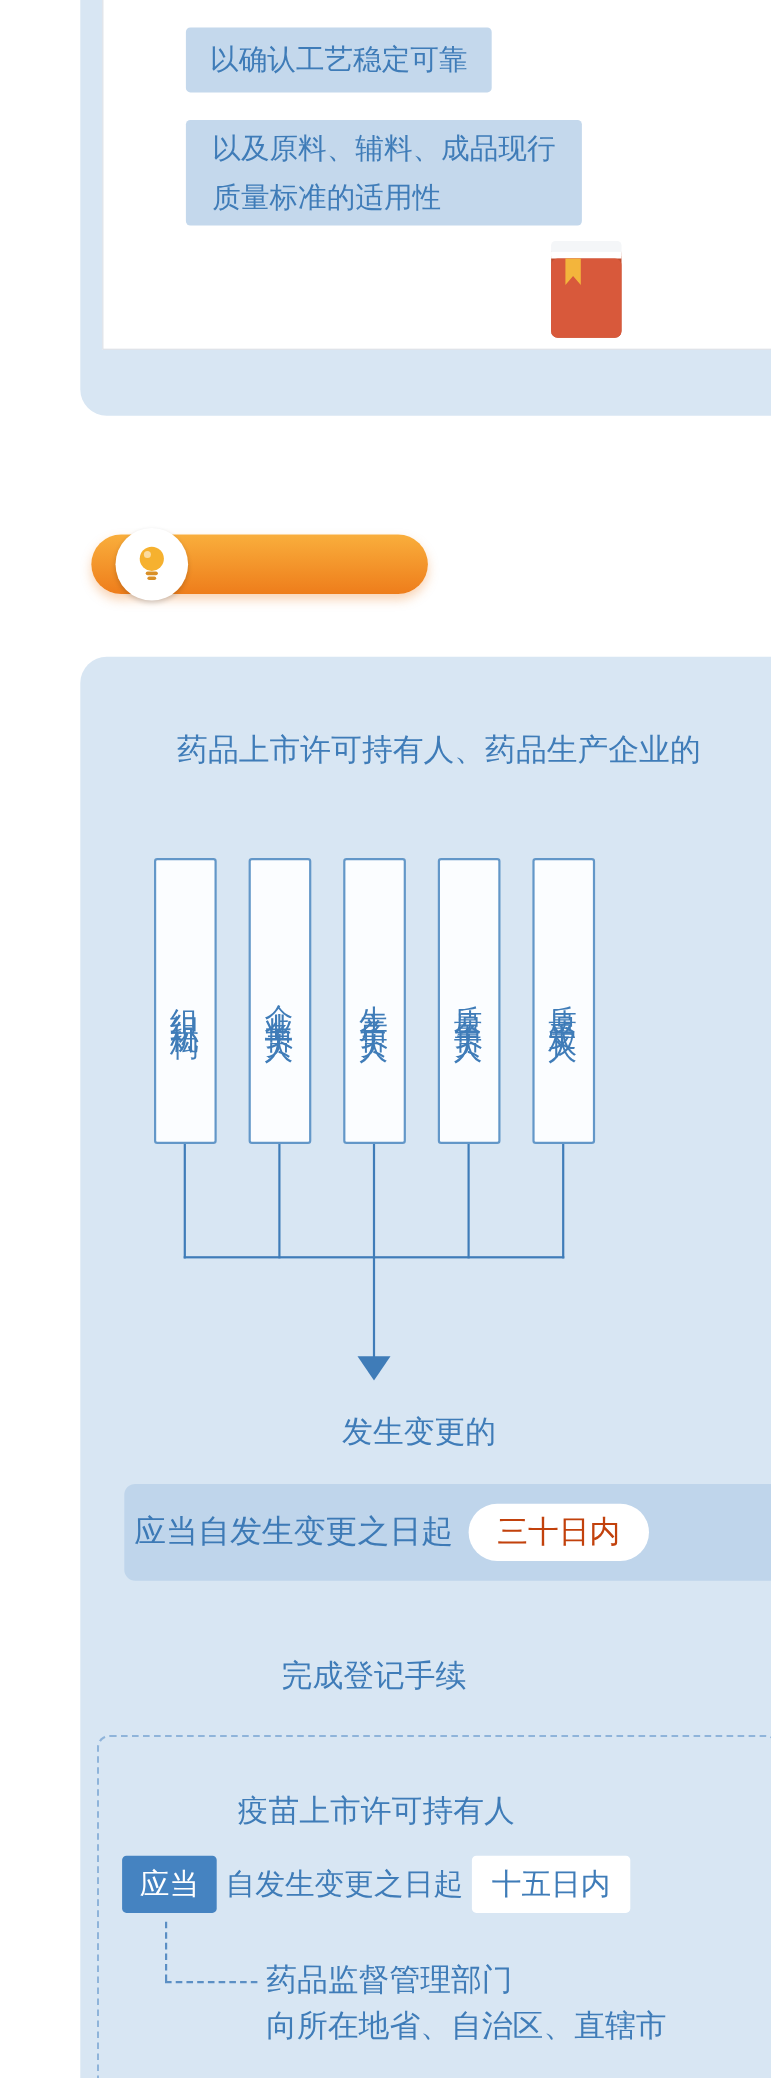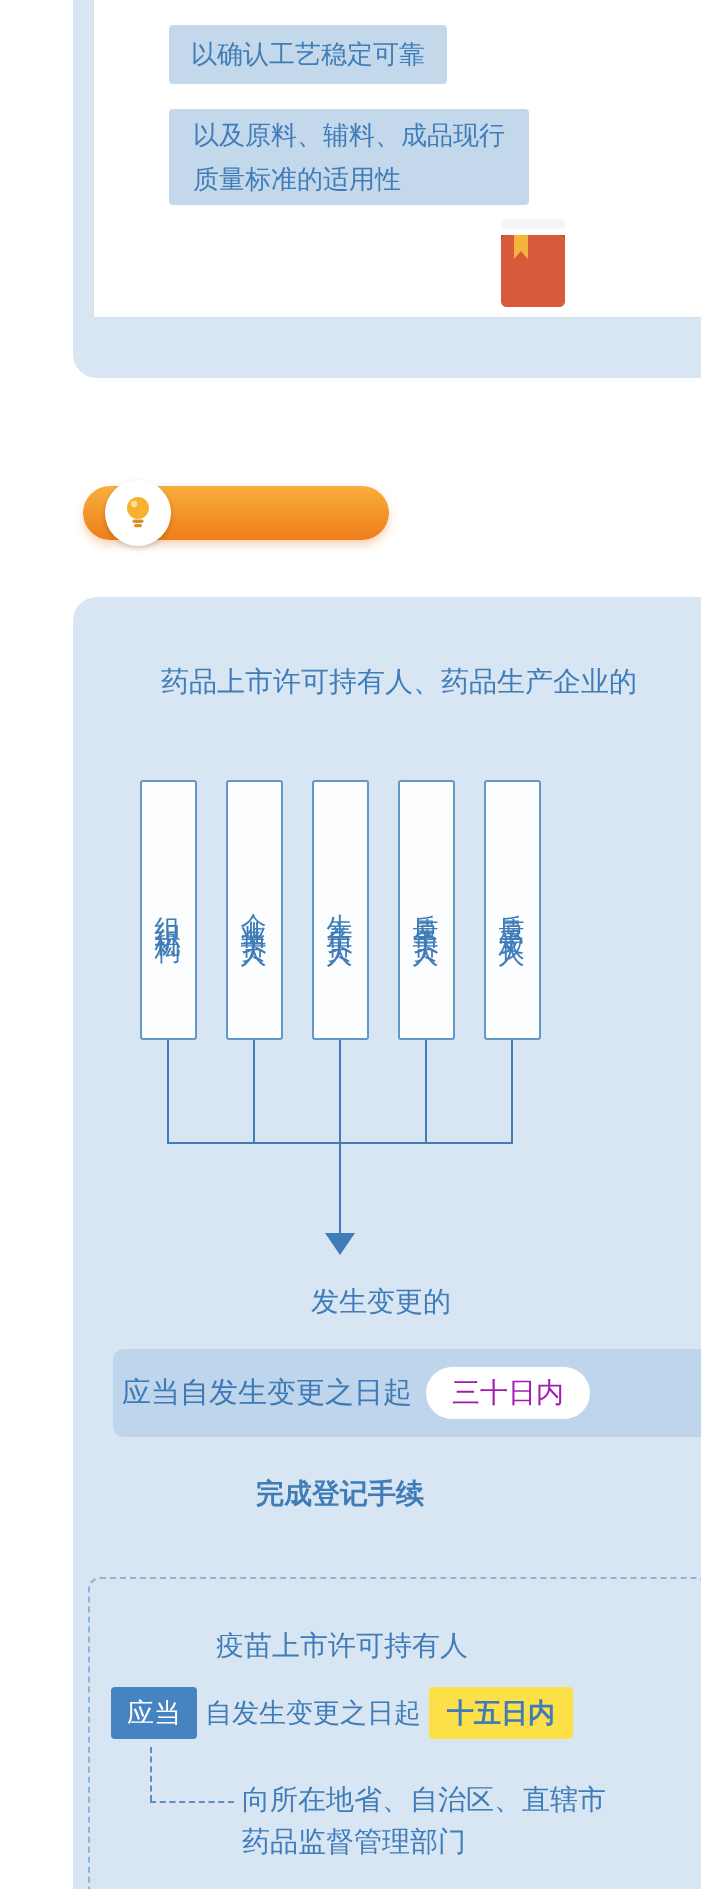--- a/index.html
+++ b/index.html
@@ -67,29 +67,29 @@
   .arrow-down{
     position:absolute;left:252px;top:636px;width:0;height:0;
     border-left:15px solid transparent;border-right:15px solid transparent;
     border-top:22px solid #3f7cb8;
   }
   .center-col{
     position:absolute;left:0;width:534px;text-align:center;
     color:#3f7cb8;font-size:28px;
   }
   .caption-change{top:686px;padding-left:41px;}
-  .caption-complete{top:878px;font-weight:bold;}
+  .caption-complete{top:908px;}
   .deadline-bar{
     position:absolute;left:40px;top:752px;width:606px;height:88px;
     background:#bfd5eb;border-radius:10px;box-sizing:border-box;
     display:flex;align-items:center;justify-content:center;gap:14px;padding-right:120px;
   }
   .deadline-bar .bar-text{color:#3d7ab6;font-size:29px;white-space:nowrap;}
   .pill{
-    background:#ffffff;color:#a21caf;font-size:28px;
+    background:#ffffff;color:#c2410c;font-size:28px;
     border-radius:999px;padding:7px 26px;white-space:nowrap;
   }
   
   .vaccine-box{
     position:absolute;left:15px;top:980px;width:620px;height:420px;box-sizing:border-box;
     border:2px dashed #8fb4da;border-radius:12px;
   }
   .vaccine-title{
     position:absolute;left:0;top:48px;width:620px;box-sizing:border-box;padding-right:116px;
     text-align:center;color:#3f7cb8;font-size:28px;
@@ -97,22 +97,22 @@
   .vaccine-row{
     position:absolute;left:0;top:108px;width:620px;box-sizing:border-box;padding-right:116px;
     display:flex;align-items:center;justify-content:center;gap:8px;
   }
   .must-box{
     background:#4583c1;color:#ffffff;font-size:27px;
     padding:8px 16px;border-radius:4px;white-space:nowrap;
   }
   .vaccine-text{color:#3f7cb8;font-size:27px;white-space:nowrap;}
   .deadline-box{
-    background:#fde047;color:#3f7cb8;font-size:27px;
-    padding:8px 18px;border-radius:4px;white-space:nowrap;font-weight:bold;
+    background:#ffffff;color:#3f7cb8;font-size:27px;
+    padding:8px 18px;border-radius:4px;white-space:nowrap;
   }
   .conn-v{position:absolute;left:60px;top:168px;height:54px;width:0;border-left:2px dashed #5b8fc4;}
   .conn-h{position:absolute;left:60px;top:222px;width:84px;height:0;border-top:2px dashed #5b8fc4;}
   .dest-text{
     position:absolute;left:152px;top:200px;
     color:#3f7cb8;font-size:28px;line-height:42px;white-space:nowrap;
   }
 </style>
 </head>
 <body>
@@ -193,19 +193,19 @@
     <div class="vaccine-box">
       <div class="vaccine-title">疫苗上市许可持有人</div>
       <div class="vaccine-row">
         <span class="must-box">应当</span>
         <span class="vaccine-text">自发生变更之日起</span>
         <span class="deadline-box">十五日内</span>
       </div>
       <div class="conn-v"></div>
       <div class="conn-h"></div>
       <div class="dest-text">
+        <div>药品监督管理部门</div>
         <div>向所在地省、自治区、直辖市</div>
-        <div>药品监督管理部门</div>
       </div>
     </div>
 
   </section>
 </div>
 
 </body></html>

